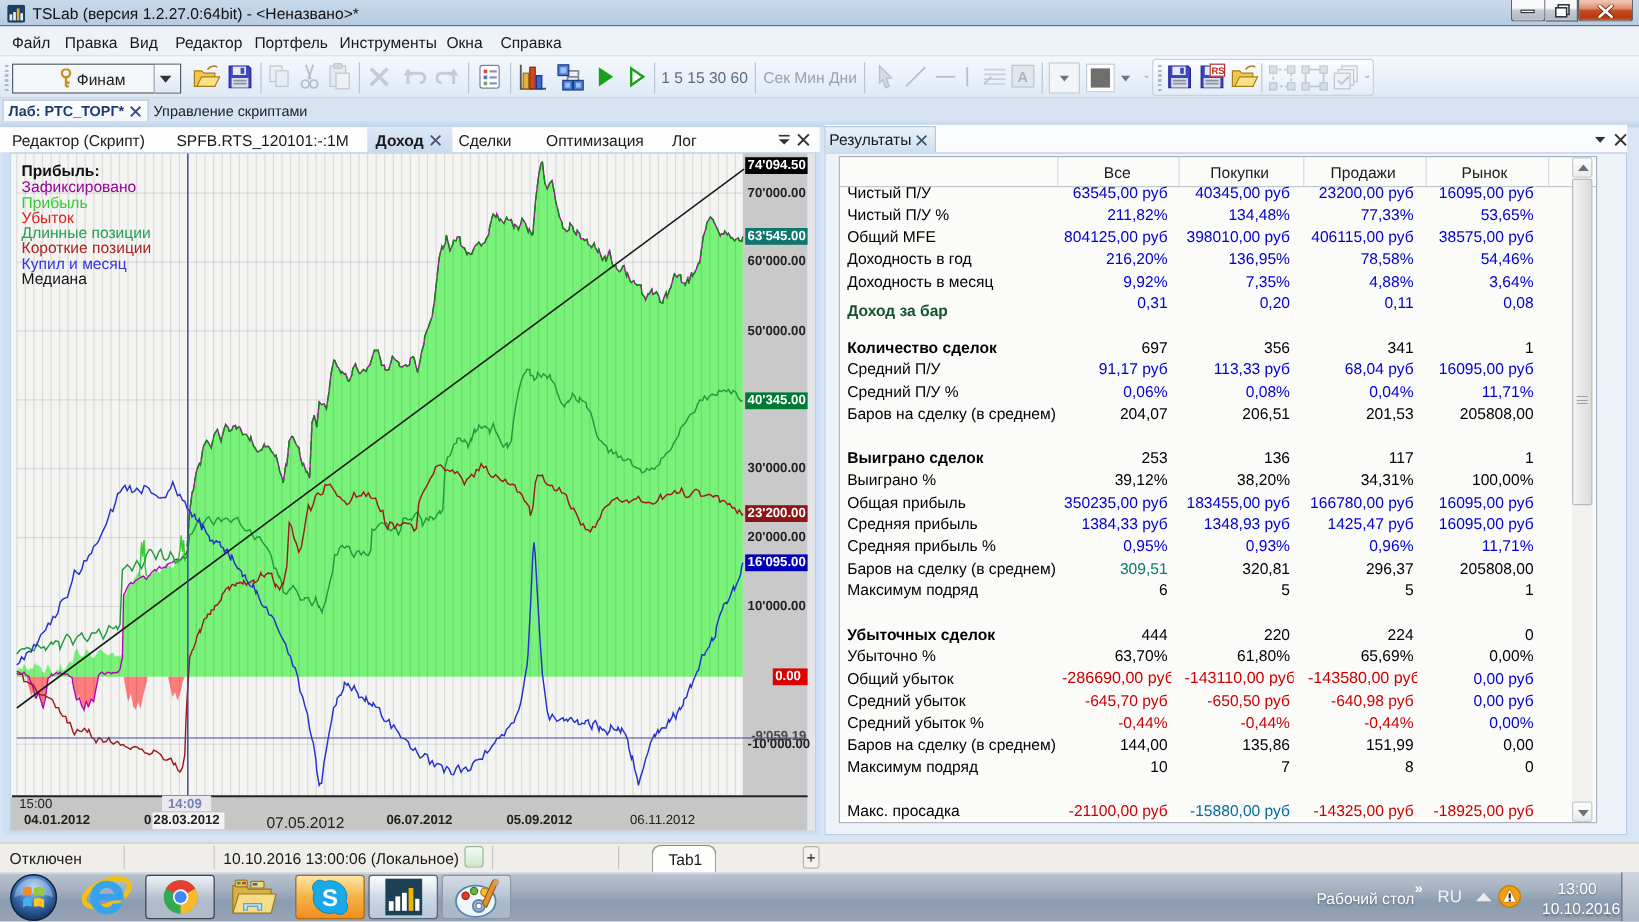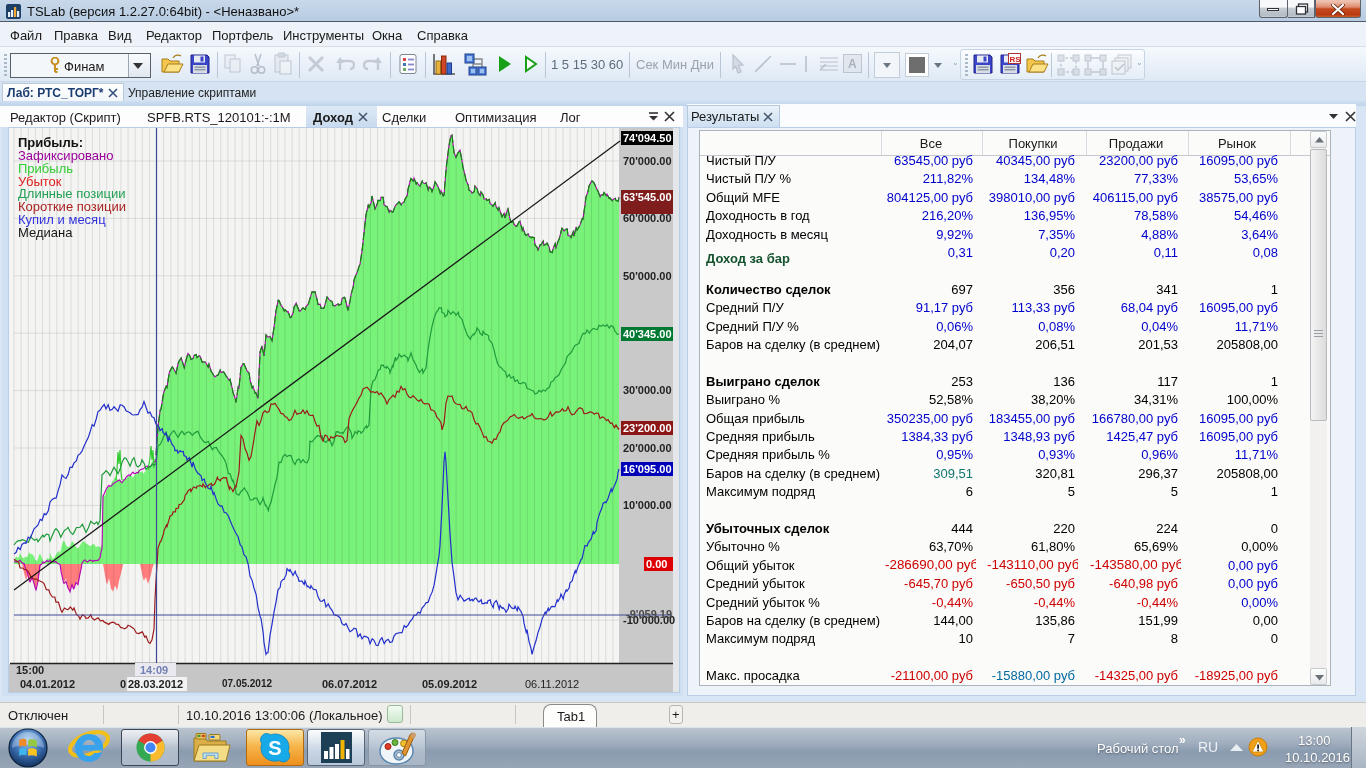--- a/index.html
+++ b/index.html
@@ -295,41 +295,41 @@
 <div class="r" style="left:623px;top:155px;font-size:11px;font-weight:bold;color:#222">70'000.00</div>
 <div class="r" style="left:623px;top:212px;font-size:11px;font-weight:bold;color:#222">60'000.00</div>
 <div class="r" style="left:623px;top:270px;font-size:11px;font-weight:bold;color:#222">50'000.00</div>
 <div class="r" style="left:623px;top:384px;font-size:11px;font-weight:bold;color:#222">30'000.00</div>
 <div class="r" style="left:623px;top:442px;font-size:11px;font-weight:bold;color:#222">20'000.00</div>
 <div class="r" style="left:623px;top:499px;font-size:11px;font-weight:bold;color:#222">10'000.00</div>
 <div class="r" style="left:623px;top:614px;font-size:11px;font-weight:bold;color:#222">-10'000.00</div>
 <div class="abs" style="left:621px;top:131px;width:52px;height:14px;background:#000000">
     <span class="r" style="left:2px;top:1px;font-size:11px;font-weight:bold;color:#fff">74'094.50</span>
   </div>
-<div class="abs" style="left:621px;top:190px;width:52px;height:24px;background:#7f1d1d">
+<div class="abs" style="left:621px;top:190px;width:52px;height:14px;background:#0f766e">
     <span class="r" style="left:2px;top:1px;font-size:11px;font-weight:bold;color:#fff">63'545.00</span>
   </div>
 <div class="abs" style="left:621px;top:327px;width:52px;height:14px;background:#007a33">
     <span class="r" style="left:2px;top:1px;font-size:11px;font-weight:bold;color:#fff">40'345.00</span>
   </div>
 <div class="abs" style="left:621px;top:421px;width:52px;height:14px;background:#8c1616">
     <span class="r" style="left:2px;top:1px;font-size:11px;font-weight:bold;color:#fff">23'200.00</span>
   </div>
 <div class="abs" style="left:621px;top:462px;width:52px;height:14px;background:#0000bb">
     <span class="r" style="left:2px;top:1px;font-size:11px;font-weight:bold;color:#fff">16'095.00</span>
   </div>
 <div class="abs" style="left:644px;top:557px;width:29px;height:14px;background:#dd0000">
     <span class="r" style="left:2px;top:1px;font-size:11px;font-weight:bold;color:#fff">0.00</span>
   </div>
 <div class="r" style="left:626px;top:608px;font-size:11px;font-weight:bold;color:#4a4a4a">-9'059.19</div>
-<div class="r" style="left:16px;top:664px;font-size:11px;font-weight:bold;color:#222">15:00</div>
+<div class="r" style="left:16px;top:664px;font-size:11px;font-weight:normal;color:#222">15:00</div>
 <div class="abs" style="left:135px;top:663px;width:41px;height:13px;background:#e9e9ef"></div>
 <div class="r" style="left:140px;top:664px;font-size:11px;font-weight:bold;color:#7381b5">14:09</div>
 <div class="r" style="left:20px;top:678px;font-size:11px;font-weight:bold;color:#222">04.01.2012</div>
-<div class="r" style="left:222px;top:678px;font-size:10px;font-weight:bold;color:#222">07.05.2012</div>
+<div class="r" style="left:222px;top:678px;font-size:13px;font-weight:normal;color:#222">07.05.2012</div>
 <div class="r" style="left:322px;top:678px;font-size:11px;font-weight:bold;color:#222">06.07.2012</div>
 <div class="r" style="left:422px;top:678px;font-size:11px;font-weight:bold;color:#222">05.09.2012</div>
 <div class="r" style="left:525px;top:678px;font-size:11px;font-weight:normal;color:#222">06.11.2012</div>
 <div class="r" style="left:120px;top:678px;font-size:11px;font-weight:bold;color:#222">0</div>
 <div class="abs" style="left:127px;top:677px;width:60px;height:14px;background:#f2f2f4"></div>
 <div class="r" style="left:128px;top:678px;font-size:11px;font-weight:bold;color:#222">28.03.2012</div>
 <div class="abs" style="left:687px;top:127px;width:669px;height:569px;background:#eef3f9;border:1px solid #b9cde6"></div>
 <div class="abs" style="left:699px;top:130px;width:632px;height:556px;background:#fbfbfa;border:1px solid #aab4be"></div>
 <div class="abs" style="left:700px;top:155px;width:630px;height:1px;background:#c3c9cf"></div>
 <div class="abs" style="left:881px;top:131px;width:1px;height:24px;background:#d8dce0"></div>
@@ -390,21 +390,21 @@
 <div class="r" style="right:393px;top:337.0px;font-size:13px;color:#000000">204,07</div>
 <div class="r" style="right:291px;top:337.0px;font-size:13px;color:#000000">206,51</div>
 <div class="r" style="right:188px;top:337.0px;font-size:13px;color:#000000">201,53</div>
 <div class="r" style="right:88px;top:337.0px;font-size:13px;color:#000000">205808,00</div>
 <div class="r" style="left:706px;top:373.8px;font-size:13px;font-weight:bold;color:#000">Выиграно сделок</div>
 <div class="r" style="right:393px;top:373.8px;font-size:13px;color:#000000">253</div>
 <div class="r" style="right:291px;top:373.8px;font-size:13px;color:#000000">136</div>
 <div class="r" style="right:188px;top:373.8px;font-size:13px;color:#000000">117</div>
 <div class="r" style="right:88px;top:373.8px;font-size:13px;color:#000000">1</div>
 <div class="r" style="left:706px;top:392.2px;font-size:13px;font-weight:normal;color:#000">Выиграно %</div>
-<div class="r" style="right:393px;top:392.2px;font-size:13px;color:#000000">52,58%</div>
+<div class="r" style="right:393px;top:392.2px;font-size:13px;color:#000000">39,12%</div>
 <div class="r" style="right:291px;top:392.2px;font-size:13px;color:#000000">38,20%</div>
 <div class="r" style="right:188px;top:392.2px;font-size:13px;color:#000000">34,31%</div>
 <div class="r" style="right:88px;top:392.2px;font-size:13px;color:#000000">100,00%</div>
 <div class="r" style="left:706px;top:410.6px;font-size:13px;font-weight:normal;color:#000">Общая прибыль</div>
 <div class="r" style="right:393px;top:410.6px;font-size:13px;color:#0000cc">350235,00 руб</div>
 <div class="r" style="right:291px;top:410.6px;font-size:13px;color:#0000cc">183455,00 руб</div>
 <div class="r" style="right:188px;top:410.6px;font-size:13px;color:#0000cc">166780,00 руб</div>
 <div class="r" style="right:88px;top:410.6px;font-size:13px;color:#0000cc">16095,00 руб</div>
 <div class="r" style="left:706px;top:429.0px;font-size:13px;font-weight:normal;color:#000">Средняя прибыль</div>
 <div class="r" style="right:393px;top:429.0px;font-size:13px;color:#0000cc">1384,33 руб</div>

